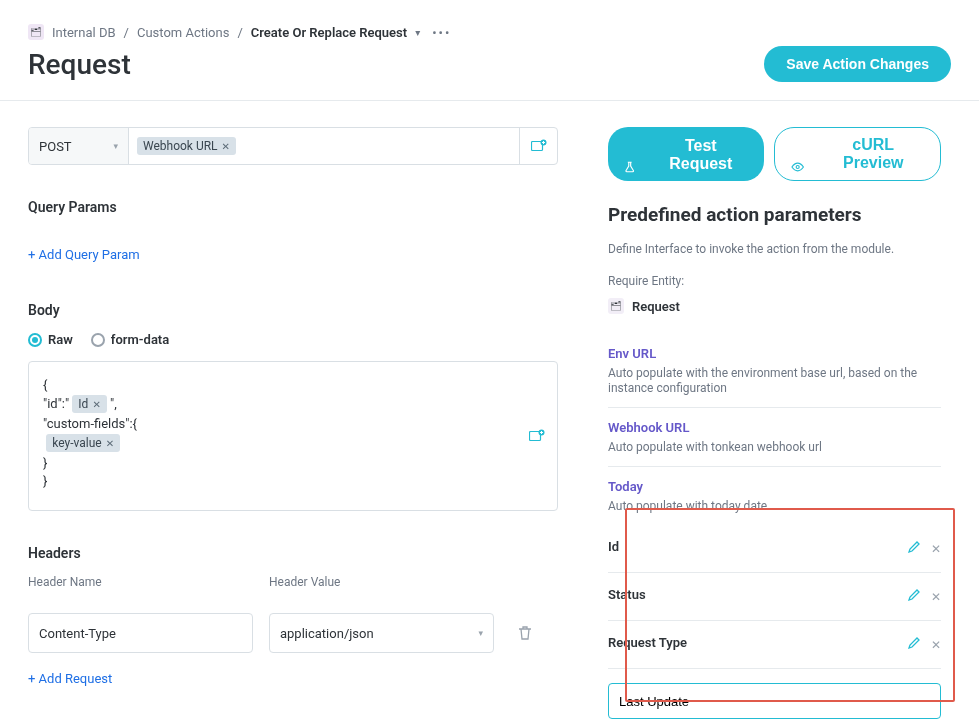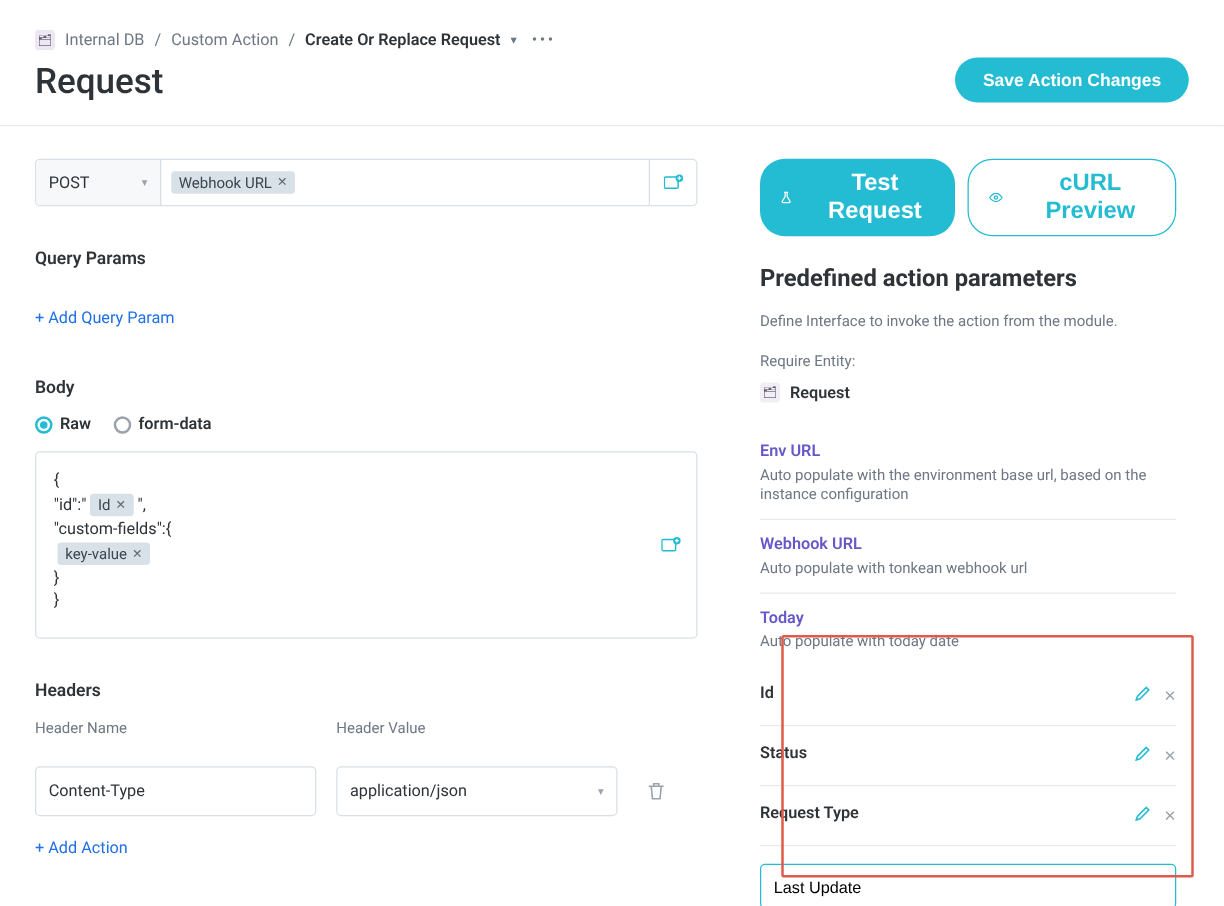--- a/index.html
+++ b/index.html
@@ -53,21 +53,21 @@
   .body-editor{border:1px solid var(--border);border-radius:4px;width:530px;position:relative;padding:12px 14px;font-family:inherit;font-size:13px;min-height:150px}
   .body-editor .line{margin:3px 0}
   .body-editor .ic{position:absolute;right:8px;bottom:62px;color:var(--teal);font-size:14px;width:24px;height:24px;display:flex;align-items:center;justify-content:center;cursor:pointer}
   
   .hdr-grid{display:grid;grid-template-columns:225px 225px 30px;gap:16px;align-items:center}
   .hdr-label{font-size:12px;color:#6e7784;margin-bottom:8px}
   .hdr-input{border:1px solid var(--border);border-radius:4px;height:40px;padding:0 10px;font-size:13px;display:flex;align-items:center;justify-content:space-between;color:var(--gray-dark)}
   .hdr-input .arrow{font-size:9px;color:#9aa3ad}
   
   .right-btnrow{display:flex;gap:10px;margin-bottom:22px}
-  .pill-btn{border-radius:20px;padding:8px 16px;font-size:19px;font-weight:600;cursor:pointer;display:flex;align-items:center;gap:18px}
+  .pill-btn{border-radius:20px;padding:8px 16px;font-size:16px;font-weight:600;cursor:pointer;display:flex;align-items:flex-end;gap:18px}
   .pill-solid{background:var(--teal);color:#fff;border:none}
   .pill-outline{background:#fff;color:var(--teal);border:1px solid var(--teal)}
   .right-h{font-size:19px;font-weight:700;margin:0 0 6px 0}
   .right-sub{font-size:12px;color:var(--gray-text);margin:16px 0 18px 0}
   .req-label{font-size:12px;color:var(--gray-text);margin-bottom:10px}
   .entity-row{display:flex;align-items:center;gap:8px;margin-bottom:20px}
   .entity-row .ic{width:16px;height:16px;border-radius:3px;background:#f2eef7;display:flex;align-items:center;justify-content:center;font-size:9px}
   .entity-row .name{font-weight:600}
   .param-block{border-top:1px solid var(--border-light);padding:12px 0}
   .param-row{border-top:1px solid var(--border-light);padding:14px 0;display:flex;align-items:center;justify-content:space-between}
@@ -81,21 +81,21 @@
   .highlight-box{border:2px solid #e05a4b;border-radius:2px;position:absolute;right:24px;top:508px;width:330px;height:194px;pointer-events:none}
   .trash{color:#9aa3ad;font-size:16px;display:flex;align-items:center;justify-content:center;cursor:pointer}
 </style>
 </head>
 <body>
 
 <div class="crumbrow">
   <span class="logo">🗂</span>
   <a href="#">Internal DB</a>
   <span class="sep">/</span>
-  <a href="#">Custom Action</a>
+  <a href="#">Custom Actions</a>
   <span class="sep">/</span>
   <span class="current">Create Or Replace Request</span>
   <span class="chev">▾</span>
   <span class="dots">•••</span>
 </div>
 
 <div class="titlerow">
   <h1>Request</h1>
   <button class="save-btn">Save Action Changes</button>
 </div>
@@ -184,21 +184,21 @@
         <span>application/json</span>
         <span class="arrow">▾</span>
       </div>
       <div class="trash">
         <svg width="14" height="16" viewBox="0 0 14 16" fill="none" stroke="#9aa3ad" stroke-width="1.3">
             <path d="M1 4h12M5 4V2h4v2M3 4l1 10h6l1-10"></path>
           </svg>
       </div>
     </div>
     <div style="height:18px"></div>
-    <span class="add-link">+ Add Action</span>
+    <span class="add-link">+ Add Request</span>
   </div>
 
   <div class="rightcol">
     <div class="right-btnrow">
       <button class="pill-btn pill-solid">
         <svg width="12" height="12" viewBox="0 0 12 12">
             <path d="M4 1h4M5 1v4l-3 5a1 1 0 001 1h6a1 1 0 001-1l-3-5V1" fill="none" stroke="#fff" stroke-width="1.2"></path>
           </svg>
         <span>Test Request</span>
       </button>

